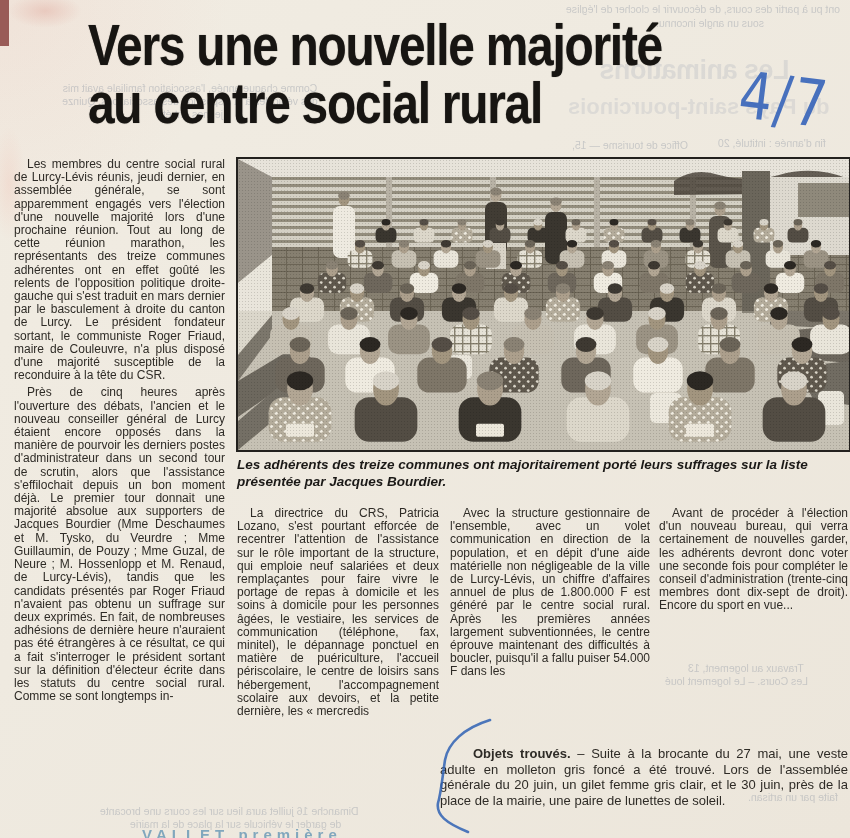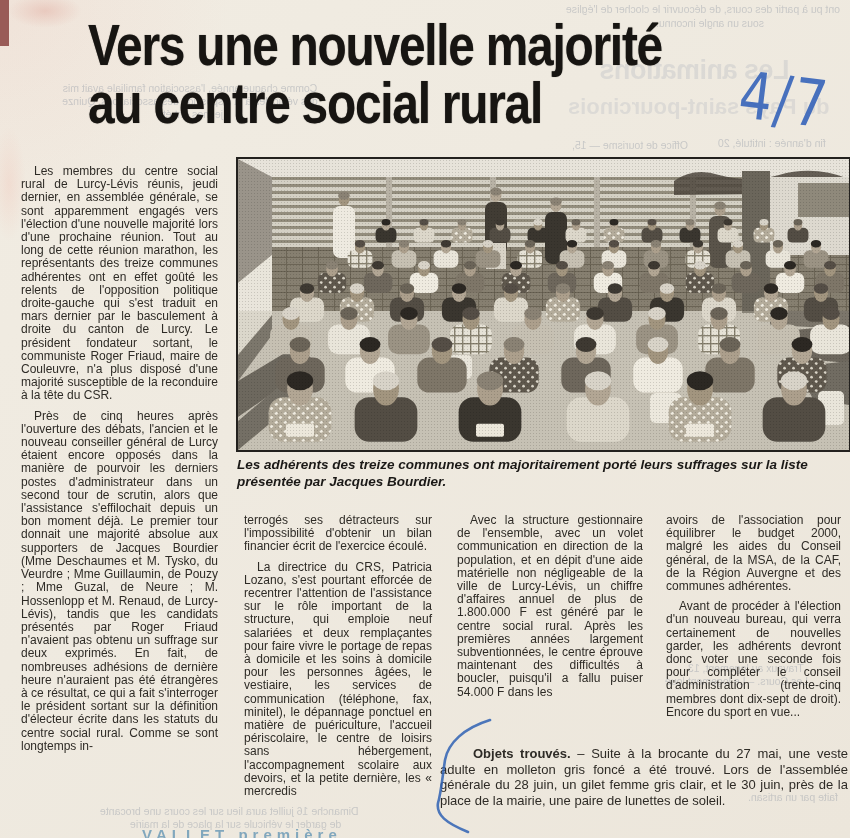--- a/index.html
+++ b/index.html
@@ -12,21 +12,21 @@
   
   .headline{
     position:absolute;left:88px;top:16px;
     font-weight:bold;font-size:57px;line-height:58px;letter-spacing:-1.5px;
     color:#171512;white-space:nowrap;
     transform:scaleX(.84);transform-origin:0 0;
     text-shadow:0 0 1px rgba(20,18,15,.55);
   }
   
   .bodytext{font-size:12px;line-height:13.2px;text-align:justify;color:#2e2b26;}
-  .bodytext p{margin:7px;}
+  .bodytext p{margin:0;}
   .bodytext p.ind{text-indent:13px;}
   .bodytext p + p{margin-top:4px;}
   .col1{left:14px;top:158px;width:211px;}
   .col2{left:237px;top:507px;width:202px;}
   .col3{left:450px;top:507px;width:200px;}
   .col4{left:659px;top:507px;width:189px;}
   
   .photo{
     left:236px;top:157px;width:611px;height:291px;
     border:2px solid #23211e;background:#cfcabf;
@@ -402,33 +402,31 @@
           <ellipse cx="556" cy="230" rx="12.870000000000001" ry="16.5" fill="#ac9f8c"></ellipse>
           <ellipse cx="556" cy="221.75" rx="13.200000000000001" ry="9.569999999999999" fill="#d8d3c8"></ellipse>
         </g>
     </svg>
     <div class="halftone"></div>
   </div>
 
   <div class="abs caption">Les adhérents des treize communes ont majoritairement porté leurs suffrages sur la liste présentée par Jacques Bourdier.</div>
 
   <div class="abs bodytext col2">
-    <p>terrogés ses détracteurs sur l'impossibilité d'obtenir un bilan financier écrit de l'exercice écoulé.</p>
     <p class="ind">La directrice du CRS, Patricia Lozano, s'est pourtant efforcée de recentrer l'attention de l'assistance sur le rôle important de la structure, qui emploie neuf salariées et deux remplaçantes pour faire vivre le portage de repas à domicile et les soins à domicile pour les personnes âgées, le vestiaire, les services de communication (téléphone, fax, minitel), le dépannage ponctuel en matière de puériculture, l'accueil périscolaire, le centre de loisirs sans hébergement, l'accompagnement scolaire aux devoirs, et la petite dernière, les « mercredis</p>
   </div>
   <div class="abs bodytext col3">
     <p class="ind">Avec la structure gestionnaire de l'ensemble, avec un volet communication en direction de la population, et en dépit d'une aide matérielle non négligeable de la ville de Lurcy-Lévis, un chiffre d'affaires annuel de plus de 1.800.000 F est généré par le centre social rural. Après les premières années largement subventionnées, le centre éprouve maintenant des difficultés à boucler, puisqu'il a fallu puiser 54.000 F dans les</p>
   </div>
   <div class="abs bodytext col4">
-    <p>avoirs de l'association pour équilibrer le budget 2000, malgré les aides du Conseil général, de la MSA, de la CAF, de la Région Auvergne et des communes adhérentes.</p>
     <p class="ind">Avant de procéder à l'élection d'un nouveau bureau, qui verra certainement de nouvelles garder, les adhérents devront donc voter une seconde fois pour compléter le conseil d'administration (trente-cinq membres dont dix-sept de droit). Encore du sport en vue...</p>
   </div>
 
   <div class="abs found">
-    <b>Objets trouvés.</b><span> – Suite à la brocante du 27 mai, une veste adulte en molleton gris foncé a été trouvé. Lors de l'assemblée générale du 28 juin, un gilet femme gris clair, et le 30 juin, près de la place de la mairie, une paire de lunettes de soleil.</span>
+    <b>Objets trouvés.</b><span> – Suite à la brocante du 27 mai, une veste adulte en molleton gris foncé a été trouvé. Lors de l'assemblée générale du 20 juin, un gilet femme gris clair, et le 30 juin, près de la place de la mairie, une paire de lunettes de soleil.</span>
   </div>
 
   <svg class="abs" style="left:412px;top:700px;" width="95" height="138" viewBox="0 0 95 138">
     <path class="pen" d="M78,20 C52,28 36,43 33,60 C30,80 29,93 26,103 C24,115 34,123 56,132"></path>
   </svg>
 
   <div class="abs frag-bottom">VALLET  première</div>
 
 </div>
 

